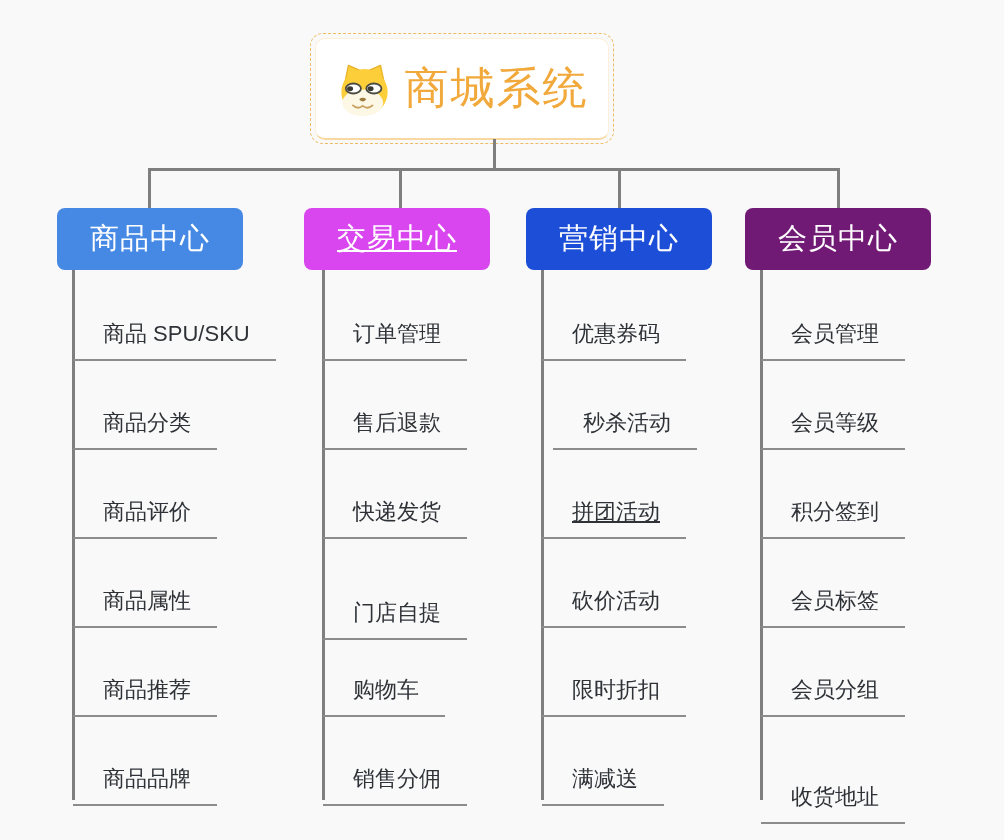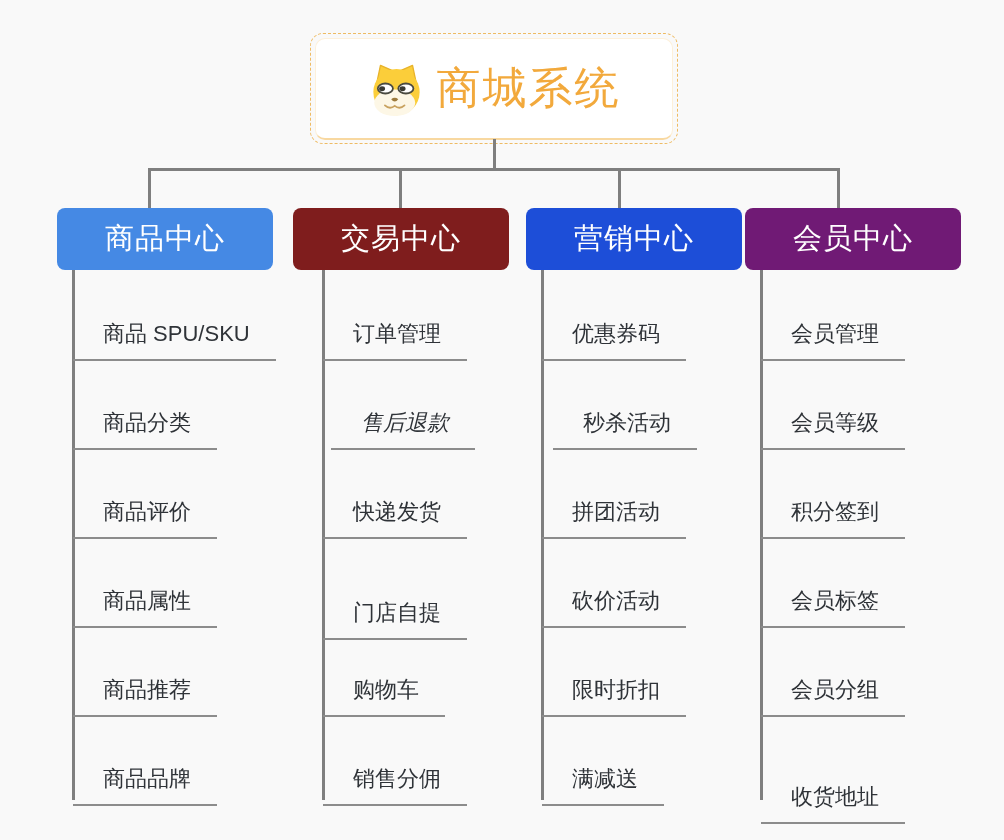--- a/index.html
+++ b/index.html
@@ -8,21 +8,21 @@
     background:var(--bg,#f9f9f9);
   }
   #canvas{
     position:relative;
     width:1004px;height:840px;
     overflow:hidden;
     background:var(--bg,#f9f9f9);
   }
   
   .root{
-    position:absolute;left:315px;top:38px;width:358px;height:102px;
+    position:absolute;left:315px;top:38px;width:294px;height:102px;
     background:#ffffff;
     border-radius:10px;
     border:1px solid #fdf0da;
     border-bottom:2px solid #f8d8a0;
     display:flex;align-items:center;justify-content:center;
     box-sizing:border-box;
     cursor:pointer;
   }
   .root-outline{
     position:absolute;inset:-6px;
@@ -39,21 +39,21 @@
   }
   .doge{width:57px;height:57px;display:inline-block;flex:0 0 auto;}
   
   .conn{position:absolute;background:var(--connector,#7f7f7f);}
   .stub{left:493px;top:139px;width:3px;height:30px;}
   .hbar{left:148px;top:168px;width:692px;height:3px;}
   .drop{top:168px;width:3px;height:40px;}
   .col-line{position:absolute;top:270px;width:3px;height:530px;background:var(--connector,#7f7f7f);}
   
   .branch-box{
-    position:absolute;top:208px;width:216px;height:62px;
+    position:absolute;top:208px;width:186px;height:62px;
     border-radius:8px;
     color:#ffffff;font-size:29px;
     display:flex;align-items:center;justify-content:center;
     letter-spacing:1px;
     cursor:pointer;
     white-space:nowrap;
   }
   
   .leaf{
     position:absolute;
@@ -102,34 +102,34 @@
       <div class="conn drop" style="left: 148px;"></div>
       <div class="branch-box" style="left: 57px; background: rgb(69, 137, 228);">商品中心</div>
       <div class="col-line" style="left: 72px;"></div>
       <div class="leaf" style="left: 73px; top: 321px;">商品 SPU/SKU</div>
       <div class="leaf" style="left: 73px; top: 410px;">商品分类</div>
       <div class="leaf" style="left: 73px; top: 499px;">商品评价</div>
       <div class="leaf" style="left: 73px; top: 588px;">商品属性</div>
       <div class="leaf" style="left: 73px; top: 677px;">商品推荐</div>
       <div class="leaf" style="left: 73px; top: 766px;">商品品牌</div>
       <div class="conn drop" style="left: 399px;"></div>
-      <div class="branch-box" style="left: 293px; background: #7f1d1d;">交易中心</div>
+      <div class="branch-box" style="left: 304px; background: #d946ef; text-decoration: underline;">交易中心</div>
       <div class="col-line" style="left: 322px;"></div>
       <div class="leaf" style="left: 323px; top: 321px;">订单管理</div>
-      <div class="leaf" style="left: 331px; top: 410px; font-style: italic;">售后退款</div>
+      <div class="leaf" style="left: 323px; top: 410px;">售后退款</div>
       <div class="leaf" style="left: 323px; top: 499px;">快递发货</div>
       <div class="leaf" style="left: 323px; top: 588px; margin-top: 12px;">门店自提</div>
       <div class="leaf" style="left: 323px; top: 677px;">购物车</div>
       <div class="leaf" style="left: 323px; top: 766px;">销售分佣</div>
       <div class="conn drop" style="left: 618px;"></div>
       <div class="branch-box" style="left: 526px; background: #1d4ed8;">营销中心</div>
       <div class="col-line" style="left: 541px;"></div>
       <div class="leaf" style="left: 542px; top: 321px;">优惠券码</div>
       <div class="leaf" style="left: 542px; top: 410px; margin-left: 11px;">秒杀活动</div>
-      <div class="leaf" style="left: 542px; top: 499px;">拼团活动</div>
+      <div class="leaf" style="left: 542px; top: 499px; text-decoration: underline;">拼团活动</div>
       <div class="leaf" style="left: 542px; top: 588px;">砍价活动</div>
       <div class="leaf" style="left: 542px; top: 677px;">限时折扣</div>
       <div class="leaf" style="left: 542px; top: 766px;">满减送</div>
       <div class="conn drop" style="left: 837px;"></div>
       <div class="branch-box" style="left: 745px; background: #701a75;">会员中心</div>
       <div class="col-line" style="left: 760px;"></div>
       <div class="leaf" style="left: 761px; top: 321px;">会员管理</div>
       <div class="leaf" style="left: 761px; top: 410px;">会员等级</div>
       <div class="leaf" style="left: 761px; top: 499px;">积分签到</div>
       <div class="leaf" style="left: 761px; top: 588px;">会员标签</div>

